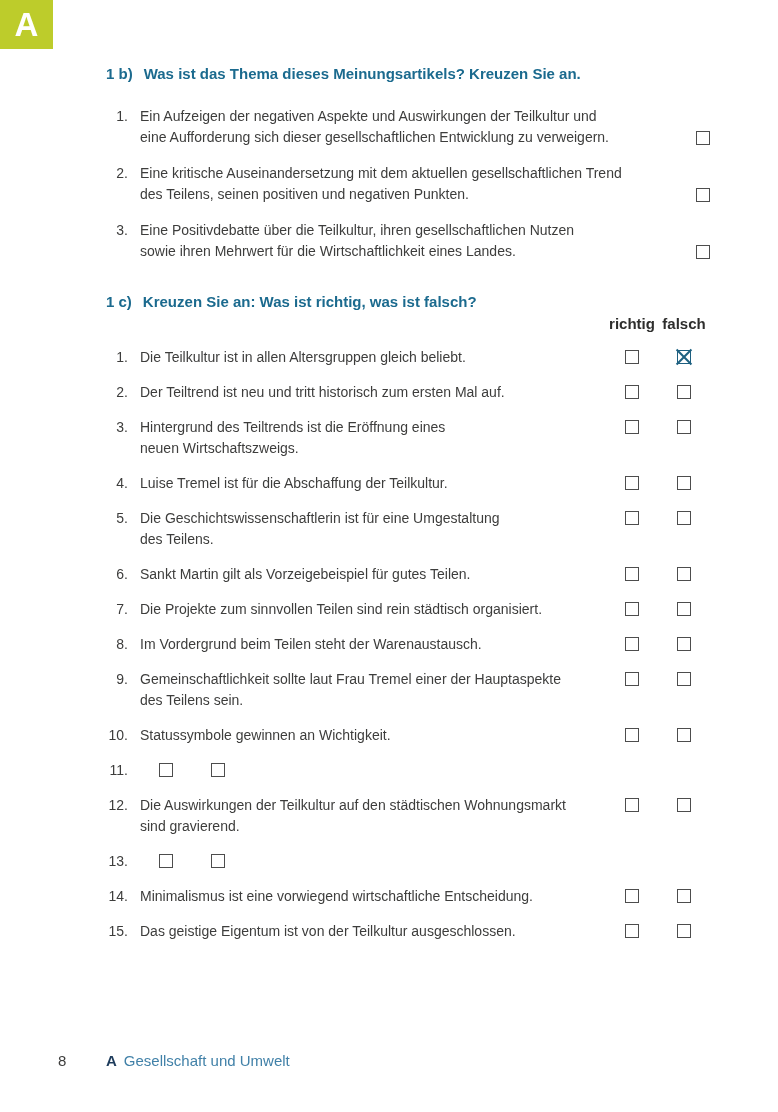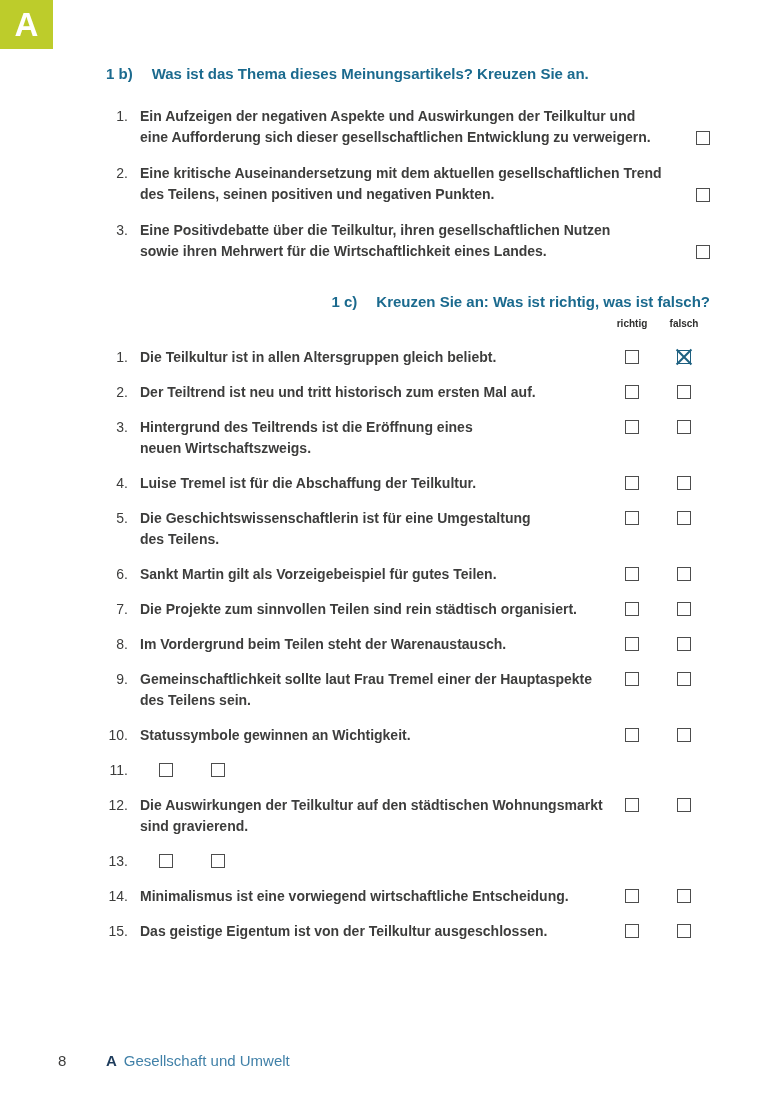--- a/index.html
+++ b/index.html
@@ -34,23 +34,23 @@
     width: 604px;
   }
 
   .section-heading {
     color: #1b6a8e;
     font-weight: bold;
     font-size: 15px;
     line-height: 21px;
     white-space: pre;
   }
-  .section-heading .prefix { margin-right: 19px; }
+  .section-heading .prefix { margin-right: 11px; }
   .h-1b { margin-bottom: 22px; }
-  .h-1c { margin-top: 29px; margin-bottom: 1px; text-align: right; }
+  .h-1c { margin-top: 29px; margin-bottom: 1px; }
 
   .item-row {
     display: flex;
     align-items: flex-start;
     color: #3d3d3c;
     font-size: 14px;
     line-height: 21px;
   }
   .row-1b { margin-bottom: 15px; }
   .row-1c { margin-bottom: 14px; }
@@ -60,21 +60,20 @@
     text-align: right;
     margin-right: 12px;
     flex: none;
   }
 
   .item-text {
     flex: 1;
     min-width: 0;
     white-space: pre;
     overflow: visible;
-    font-weight: bold;
   }
 
   .cb-cell-end {
     margin-left: auto;
     align-self: flex-end;
     margin-bottom: 3px;
     flex: none;
   }
 
   .cb-col {
@@ -100,21 +99,21 @@
     left: 50%; top: 50%;
     width: 21px; height: 2px;
     background: #1d6081;
   }
   .checkbox.checked::before { transform: translate(-50%,-50%) rotate(45deg); }
   .checkbox.checked::after  { transform: translate(-50%,-50%) rotate(-45deg); }
 
   .col-headers {
     display: flex;
     margin-bottom: 13px;
-    font-size: 10px;
+    font-size: 15px;
     line-height: 21px;
     font-weight: bold;
     color: #2e2e2d;
   }
   .col-headers .spacer { flex: 1; }
   .col-head { width: 52px; flex: none; text-align: center; }
 
   .footer {
     position: absolute;
     left: 0; top: 1050px;

